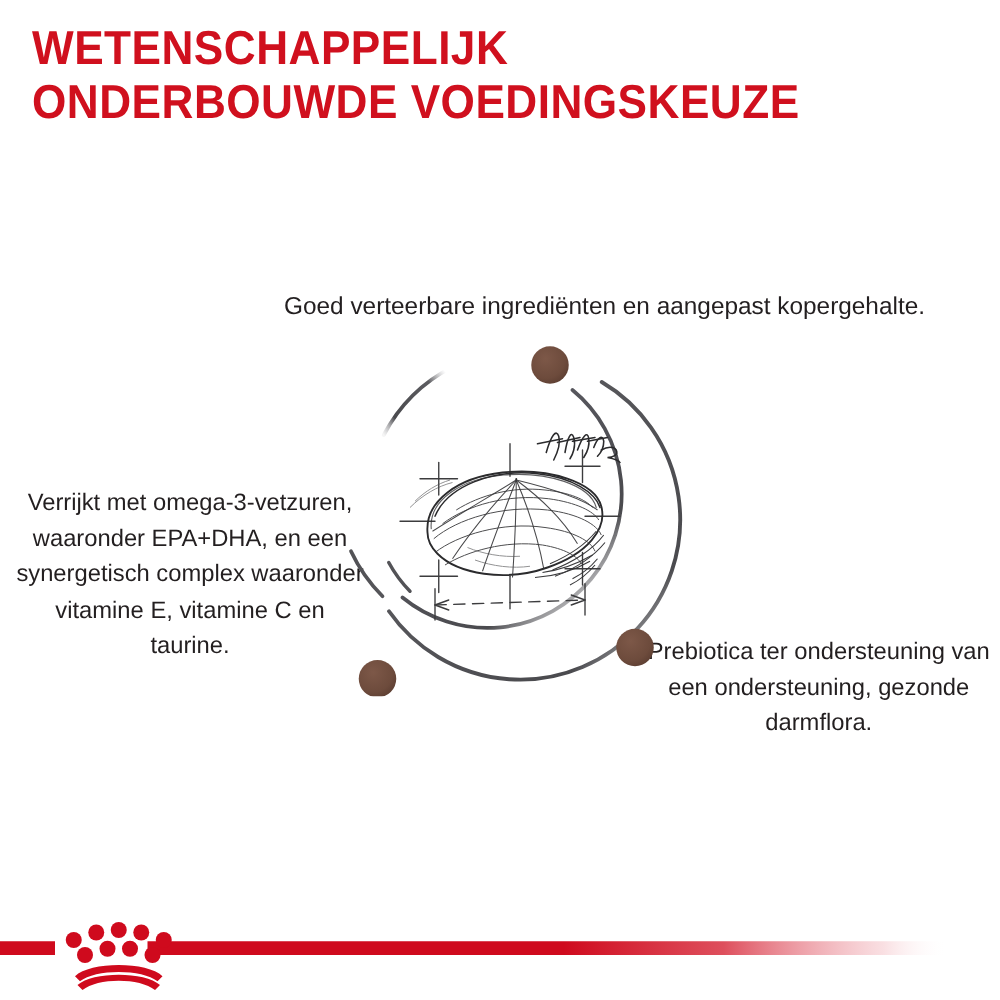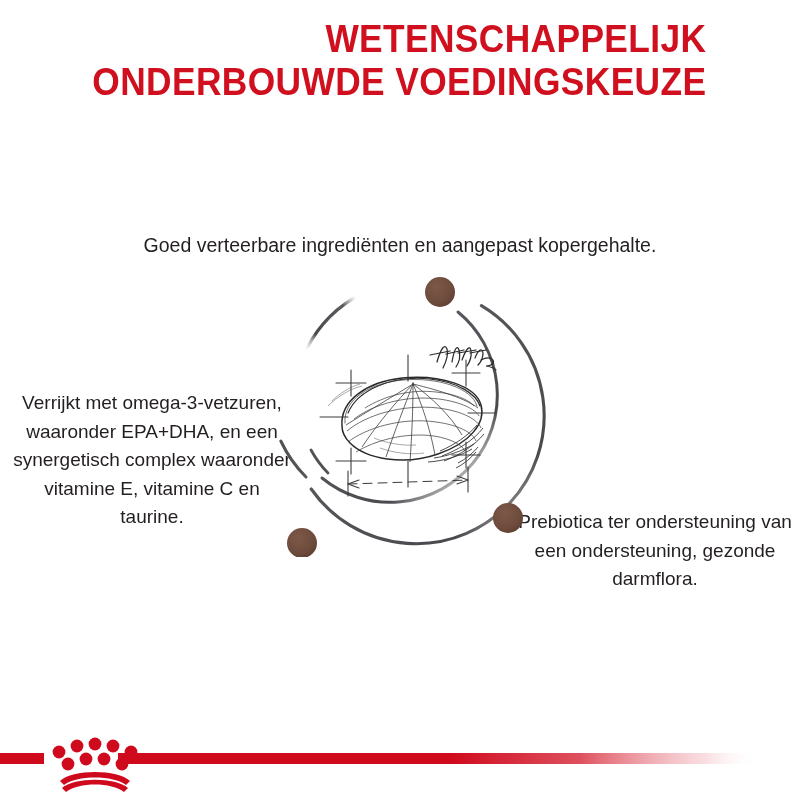--- a/index.html
+++ b/index.html
@@ -19,21 +19,21 @@
     background: #ffffff;
     overflow: hidden;
   }
 
   
   .title-block {
     position: absolute;
     left: 0;
     top: 18px;
     width: 732px;
-    text-align: right;
+    text-align: left;
     line-height: 1.12;
   }
   .title-line {
     display: block;
     color: #d0101e;
     font-family: "Liberation Sans", sans-serif;
     font-weight: 700;
     font-size: 38px;
     letter-spacing: 0.4px;
     text-transform: uppercase;
@@ -50,20 +50,21 @@
     font-weight: 400;
     font-size: 19.5px;
     line-height: 1.42;
     text-align: center;
   }
   .caption-top {
     left: 60px;
     top: 232px;
     width: 680px;
     font-size: 19.5px;
+    text-align: right;
   }
   .caption-left {
     left: 12px;
     top: 389px;
     width: 280px;
     font-size: 19px;
     line-height: 1.5;
   }
   .caption-right {
     left: 516px;

